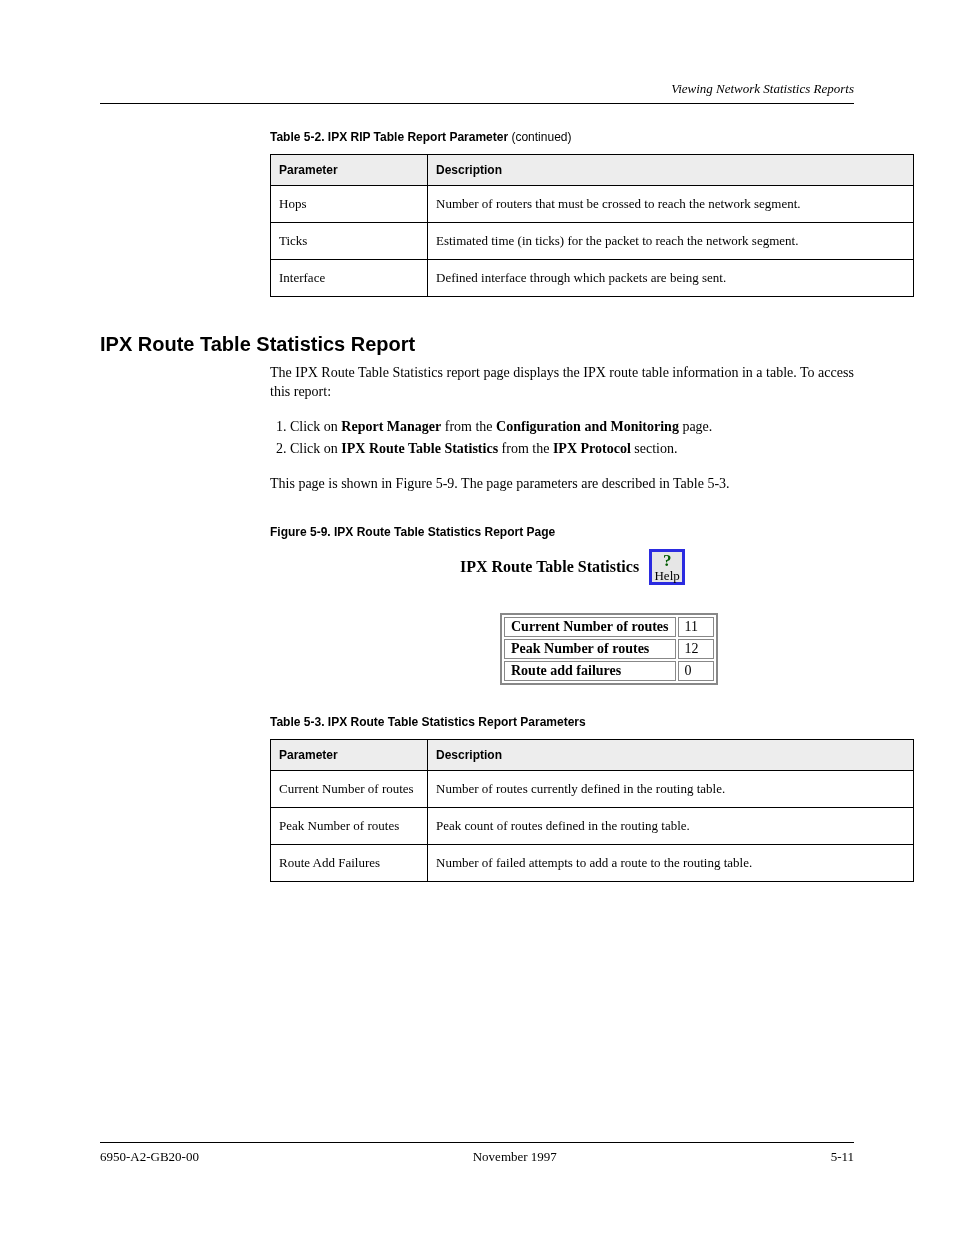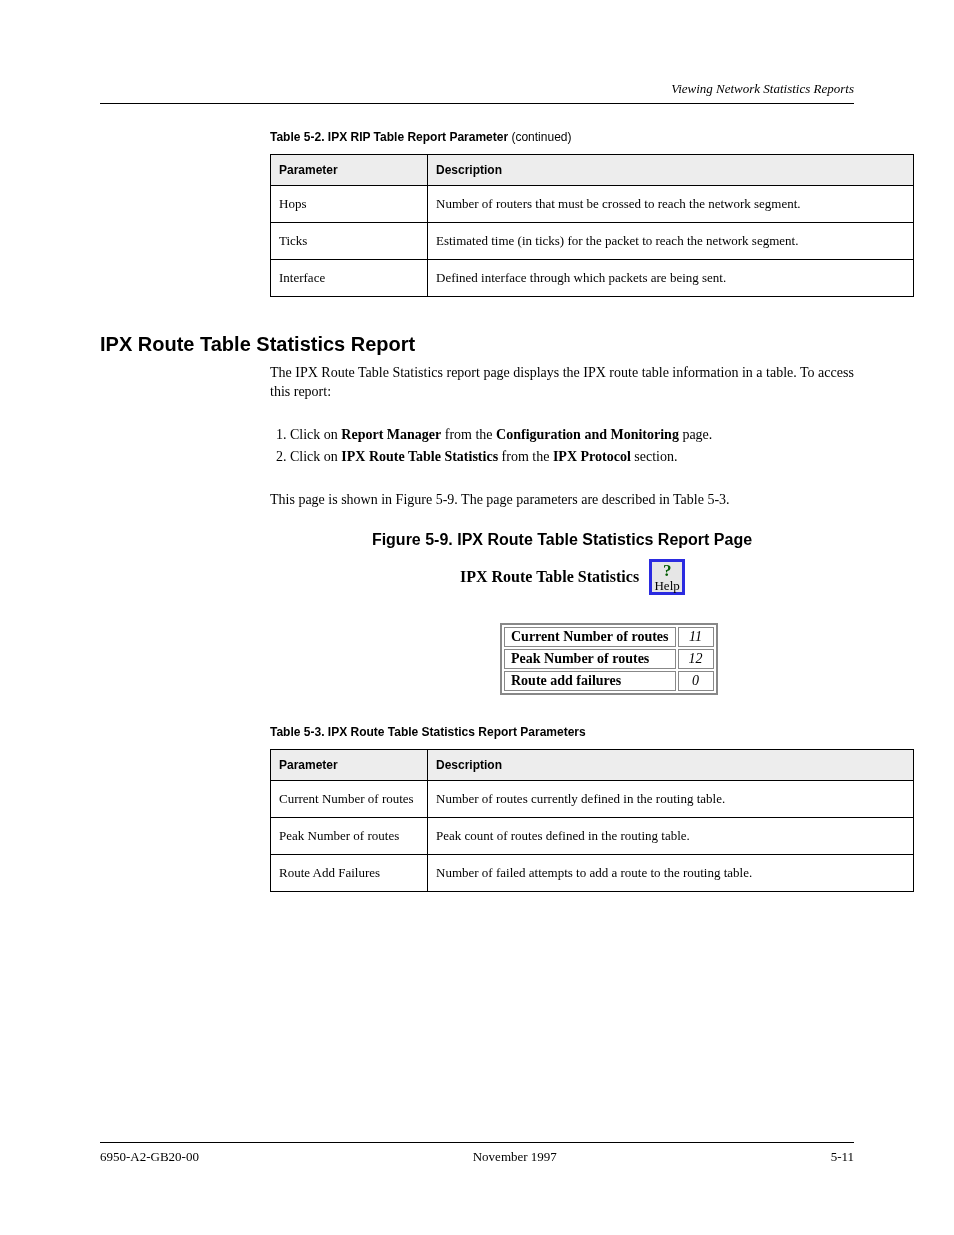--- a/index.html
+++ b/index.html
@@ -59,29 +59,28 @@
     font-weight: bold;
     font-size: 20px;
     margin: 36px 0 8px 0;
   }
   .section-body {
     font-size: 14px;
     line-height: 1.35;
     margin-left: 170px;
   }
   .section-body p { margin: 8px 0; }
-  .section-body ol { padding-left: 20px; margin: 24px 0; }
+  .section-body ol { padding-left: 20px; margin: 16px 0; }
   .section-body li { margin: 3px 0; }
 
   .figure-caption {
     font-family: Arial, Helvetica, sans-serif;
-    font-size: 16px;
-    font-weight: bold;
-    margin: 22px 0 10px 170px;
-    text-align: center;
+    font-size: 12px;
+    font-weight: bold;
+    margin: 32px 0 10px 170px;
   }
   .figure {
     margin-left: 360px;
   }
   .figure-title-row {
     display: flex;
     align-items: center;
     gap: 10px;
   }
   .figure-title {
@@ -115,21 +114,21 @@
     border-spacing: 2px;
     font-family: "Times New Roman", serif;
     font-size: 14px;
   }
   table.stats td {
     border: 1px solid #888;
     padding: 1px 6px;
     background: #fff;
   }
   table.stats td.label { font-weight: bold; }
-  table.stats td.val { text-align: center; width: 22px; font-style: italic; }
+  table.stats td.val { text-align: left; width: 22px; }
 
   .section-body b { font-weight: bold; }
 
   .footer {
     position: absolute;
     bottom: 70px;
     left: 100px;
     right: 100px;
   }
   .footer hr { border:none; border-top:1px solid #000; margin:0 0 6px 0;}

